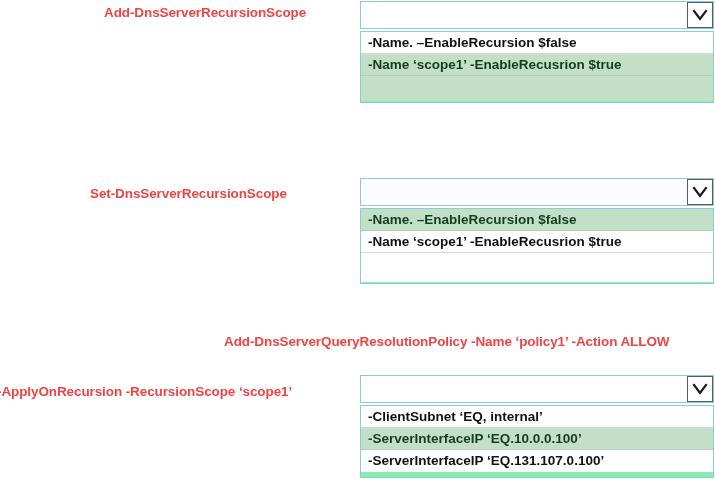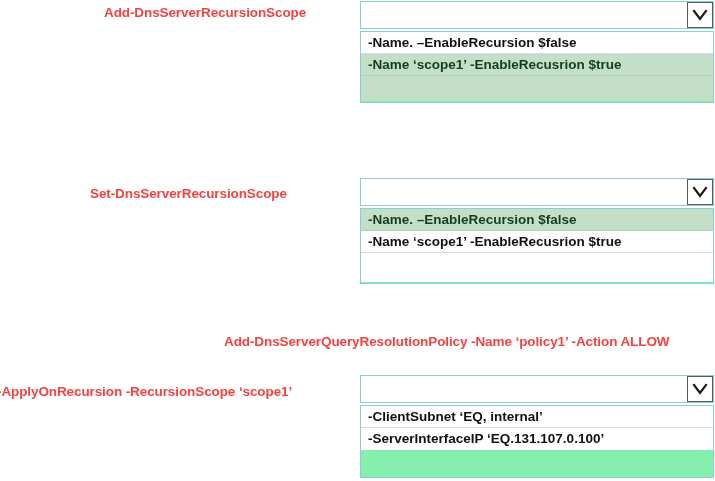--- a/index.html
+++ b/index.html
@@ -151,15 +151,16 @@
     <span class="combo-value"></span>
     <span class="combo-arrow-btn">
       <svg class="chev" width="16" height="12" viewBox="0 0 16 12">
         <polyline points="2,2 8,10 14,2" fill="none" stroke="#1a1a1a" stroke-width="2.2" stroke-linecap="square"></polyline>
       </svg>
     </span>
   </div>
 
   <div class="listbox" style="height:73px;">
     <div class="opt">-ClientSubnet ‘EQ, internal’</div>
+    <div class="opt sel">-ServerInterfaceIP ‘EQ.10.0.0.100’</div>
     <div class="opt last">-ServerInterfaceIP ‘EQ.131.107.0.100’</div>
   </div>
 </div>
 
 </body></html>

